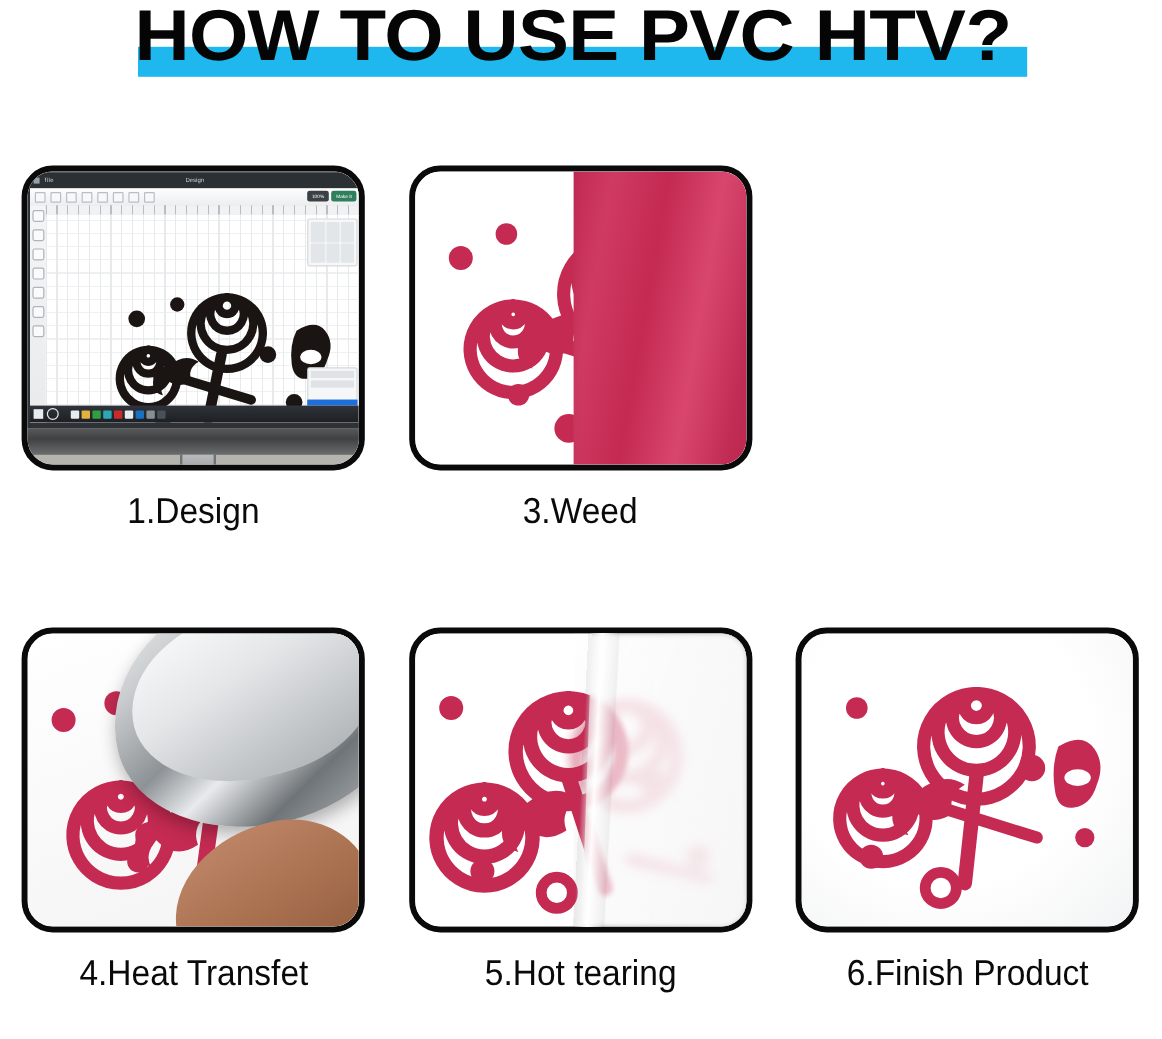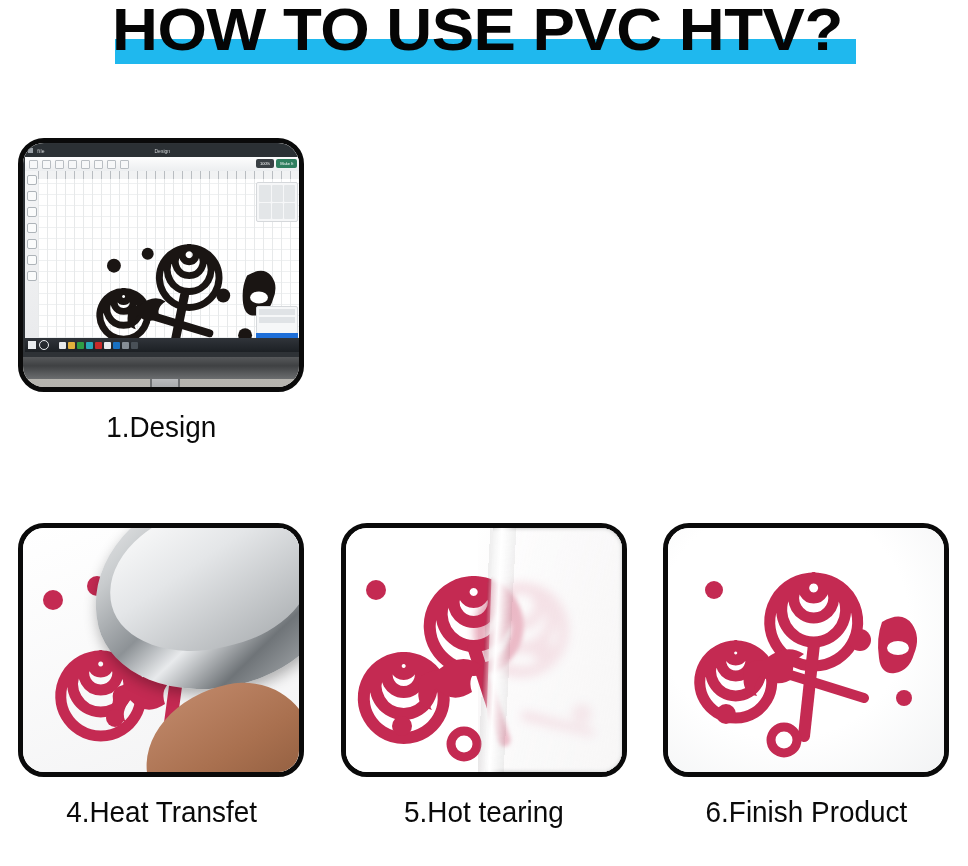--- a/index.html
+++ b/index.html
@@ -433,20 +433,43 @@
           <div class="mon-chin">
             <span class="mon-brand"></span>
           </div>
           <div class="mon-stand"></div>
         </div>
       </div>
       <div class="caption">1.Design</div>
     </div>
 
 
+    <div class="cell">
+      <div class="panel">
+        <div class="art-stage">
+          <svg viewBox="0 0 276 244" width="100%" height="100%" preserveAspectRatio="none">
+            <g fill="none" stroke="#c42a52" stroke-width="11" stroke-linecap="round">
+              <path d="M168 58 a44 44 0 1 1 -0.6 0 a32 32 0 1 0 0.5 0 a20 20 0 1 1 -0.4 0 a10 10 0 1 0 0.3 0"></path>
+              <path d="M82 112 a36 36 0 1 1 -0.5 0 a25 25 0 1 0 0.4 0 a15 15 0 1 1 -0.3 0 a7 7 0 1 0 0.2 0"></path>
+            </g>
+            <path d="M160 122 L146 208" stroke="#c42a52" stroke-width="13" stroke-linecap="round"></path>
+            <path d="M108 140 L196 168" stroke="#c42a52" stroke-width="12" stroke-linecap="round"></path>
+            <path d="M104 130 q20 -18 38 -6 q-14 9 -9 23 q-17 12 -32 -3 q-9 12 -3 20 q-15 -3 -12 -20 q-3 -14 18 -14 z" fill="#c42a52"></path>
+            <circle cx="38" cy="72" r="10" fill="#c42a52"></circle>
+            <circle cx="76" cy="52" r="9" fill="#c42a52"></circle>
+            <circle cx="86" cy="186" r="9" fill="#c42a52"></circle>
+            <circle cx="128" cy="214" r="12" fill="#c42a52"></circle>
+          </svg>
+          <div class="vinyl-sheet" style="left:48%; width:58%;">
+            <div class="sheet-shade"></div>
+          </div>
+        </div>
+      </div>
+      <div class="caption">3.Weed</div>
+    </div>
 
   </div>
 
   <div class="row">
 
     <div class="cell">
       <div class="panel">
         <div class="art-stage" style="background:linear-gradient(160deg,#ffffff,#f3f3f4);">
           <svg viewBox="0 0 276 244" width="100%" height="100%" preserveAspectRatio="none">
             <g fill="none" stroke="#c42a52" stroke-width="11" stroke-linecap="round">

